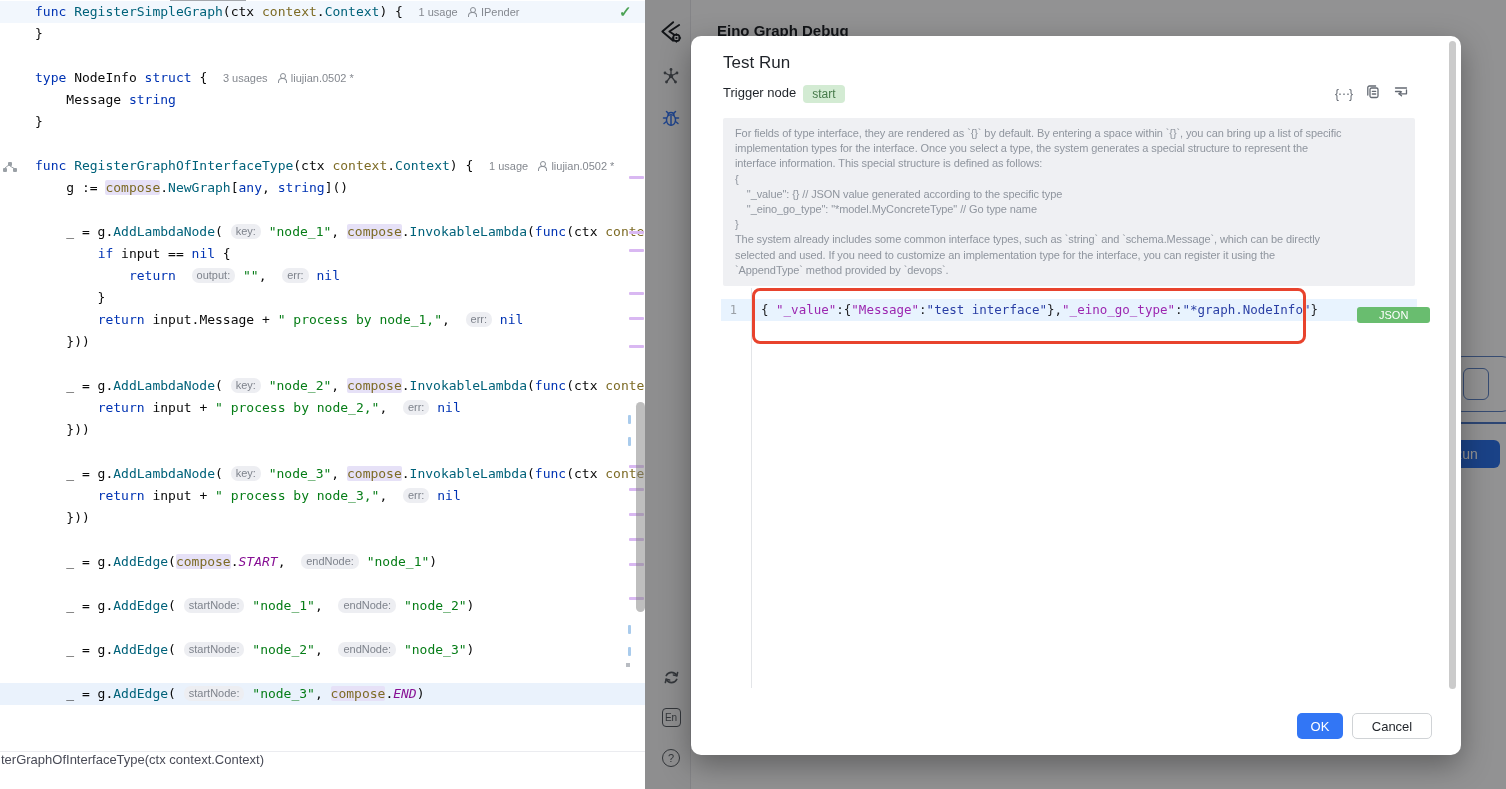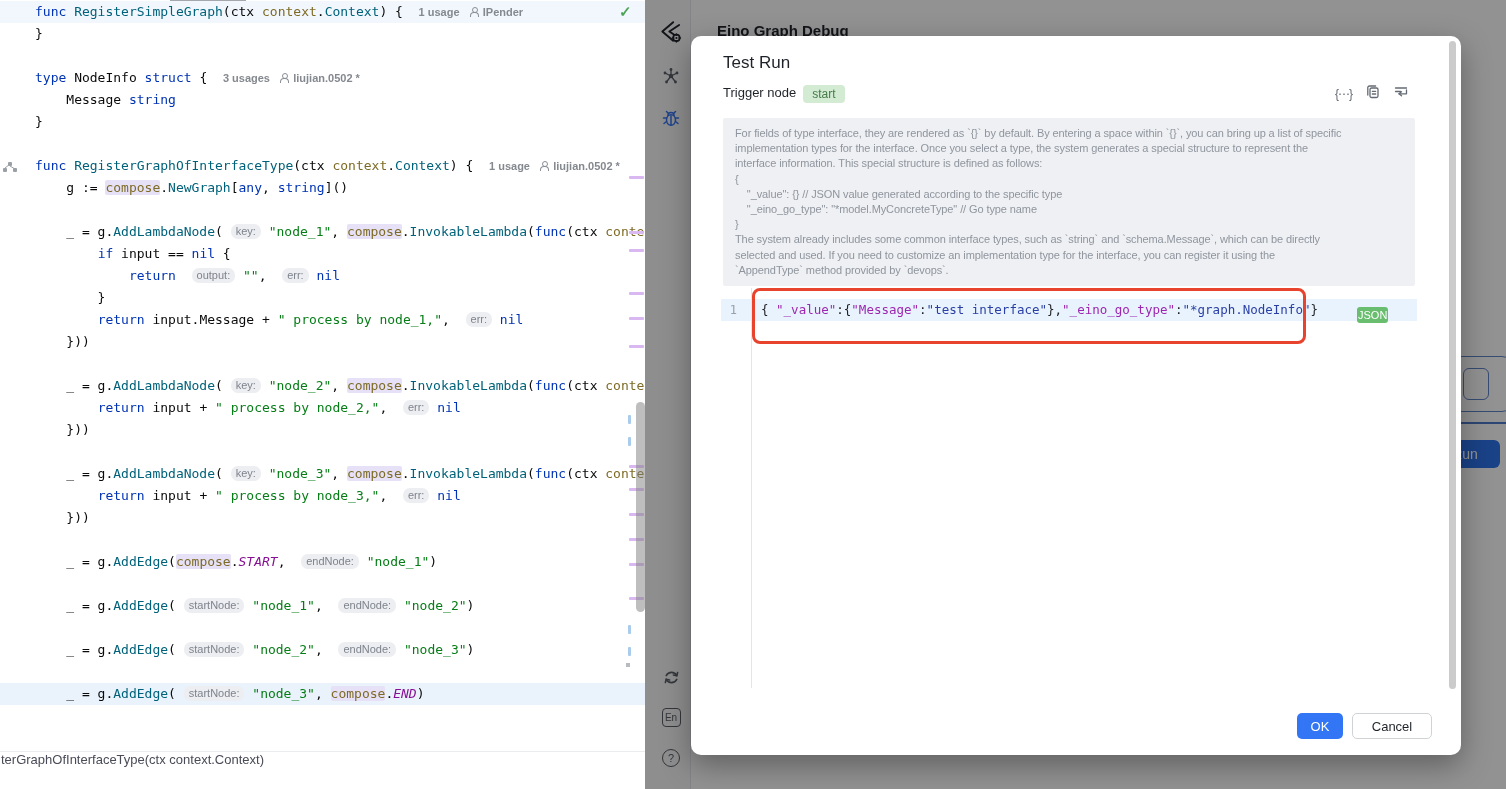--- a/index.html
+++ b/index.html
@@ -13,21 +13,21 @@
         font-family:"DejaVu Sans Mono", monospace; font-size:13px; color:#0a0a0a; }
   .cl.hlA { background:#F2F7FD; }
   .cl.hlB { background:#EAF2FC; }
   .p { color:#0a0a0a; }
   .k { color:#0033B3; }
   .f { color:#00627A; }
   .s { color:#067D17; }
   .g { color:#7D6B25; background:#E6E1F7; border-radius:2px;text-align:right; }
   .o { color:#7D6B25; }
   .c { color:#871094; font-style:italic; }
-  .v { color:#84888F; font-family:"Liberation Sans", sans-serif; font-size:11px;font-weight:bold; }
+  .v { color:#84888F; font-family:"Liberation Sans", sans-serif; font-size:11px; }
   .i { display:inline-block; background:#EDEEF2; color:#7E838C; border-radius:7px;
        font-family:"Liberation Sans", sans-serif; font-size:11px; line-height:15px;
        padding:0 5px; vertical-align:1px; }
   .uicon { display:inline-block; position:relative; width:9px; height:10px; margin:0 1px; vertical-align:-1px; }
   .uicon::before { content:""; position:absolute; top:0; left:2px; width:4px; height:4px;
        border:1px solid #8A8F96; border-radius:50%; }
   .uicon::after { content:""; position:absolute; bottom:0; left:0; width:7px; height:4px;
        border:1px solid #8A8F96; border-bottom:none; border-radius:4px 4px 0 0; }
 
   .edit-check { position:absolute; left:619px; top:3px; color:#4DA356; font-size:15px; font-weight:bold; }
@@ -76,21 +76,21 @@
   .m-band { position:absolute; left:30px; top:263px; width:696px; height:22px; background:#E8F3FE; }
   .m-lineno { position:absolute; left:28px; top:263px; width:18px; height:22px; line-height:22px;
        text-align:right; font-family:"DejaVu Sans Mono", monospace; font-size:12px; color:#9AA0A6; }
   .m-gutterline { position:absolute; left:60px; top:252px; width:1px; height:400px; background:#E3E5E8; }
   .m-jsonline { position:absolute; left:70px; top:263px; height:22px; line-height:22px; white-space:pre;
        font-family:"DejaVu Sans Mono", monospace; font-size:12.5px; }
   .jk { color:#9C27B0; } .jv { color:#2A3FA5; } .jp { color:#202124; }
   .m-redbox { position:absolute; left:61px; top:252px; width:554px; height:56px;
        border:3px solid #E8432D; border-radius:8px; }
   .m-json-badge { position:absolute; left:666px; top:271px; background:#69BD6F; color:#fff;
-       font-size:11px; border-radius:3px; padding:2px 1px; }
+       font-size:11px; border-radius:3px; padding:2px 22px; }
   .m-scroll { position:absolute; right:5px; top:5px; width:7px; height:648px; background:#CBCBCB; border-radius:4px; }
   .m-ok { position:absolute; left:606px; top:677px; width:46px; height:26px; background:#3276F5; border:none;
        border-radius:5px; color:#fff; font-size:13px; font-family:"Liberation Sans", sans-serif; }
   .m-cancel { position:absolute; left:661px; top:677px; width:80px; height:26px; background:#fff;
        border:1px solid #D0D3D6; border-radius:5px; color:#1F2329; font-size:13px; font-family:"Liberation Sans", sans-serif; }
 
   .en-box { width:19px; height:19px; border:1.5px solid #595E64; border-radius:4px; color:#595E64;
        font-size:10px; display:flex; align-items:center; justify-content:center; }
   .help-box { width:18px; height:18px; border:1.5px solid #595E64; border-radius:50%; color:#595E64;
        font-size:11px; display:flex; align-items:center; justify-content:center; }

